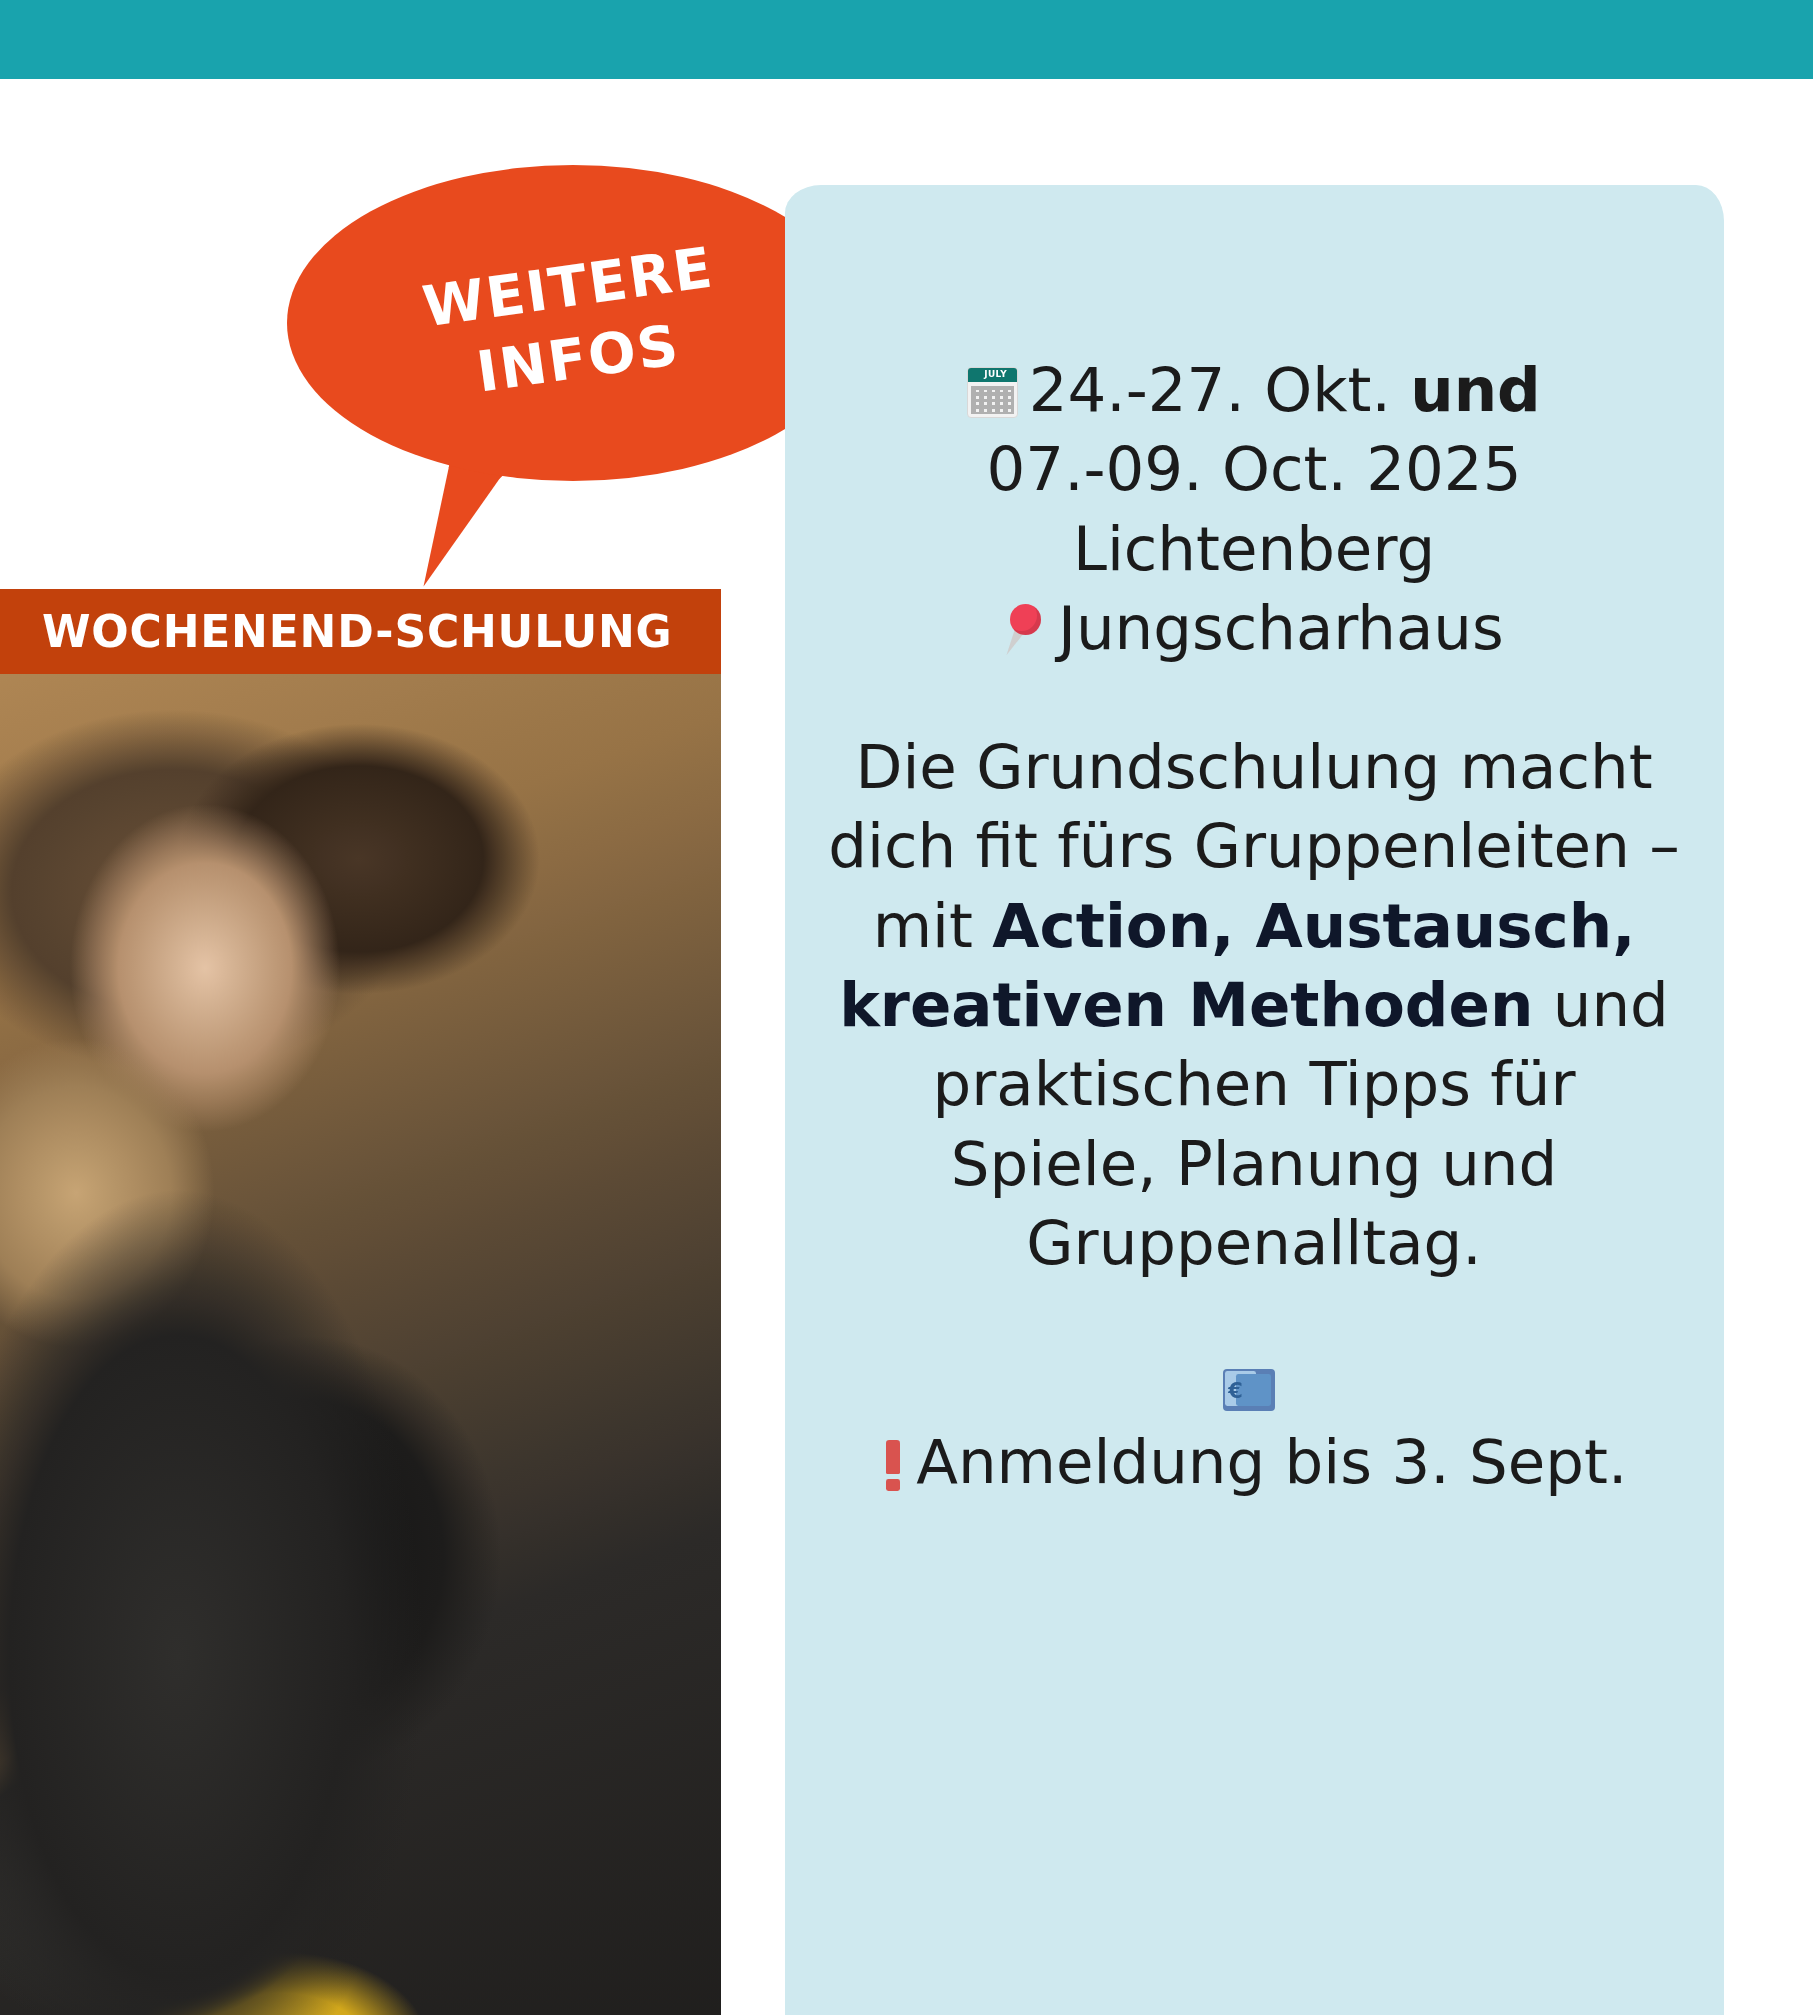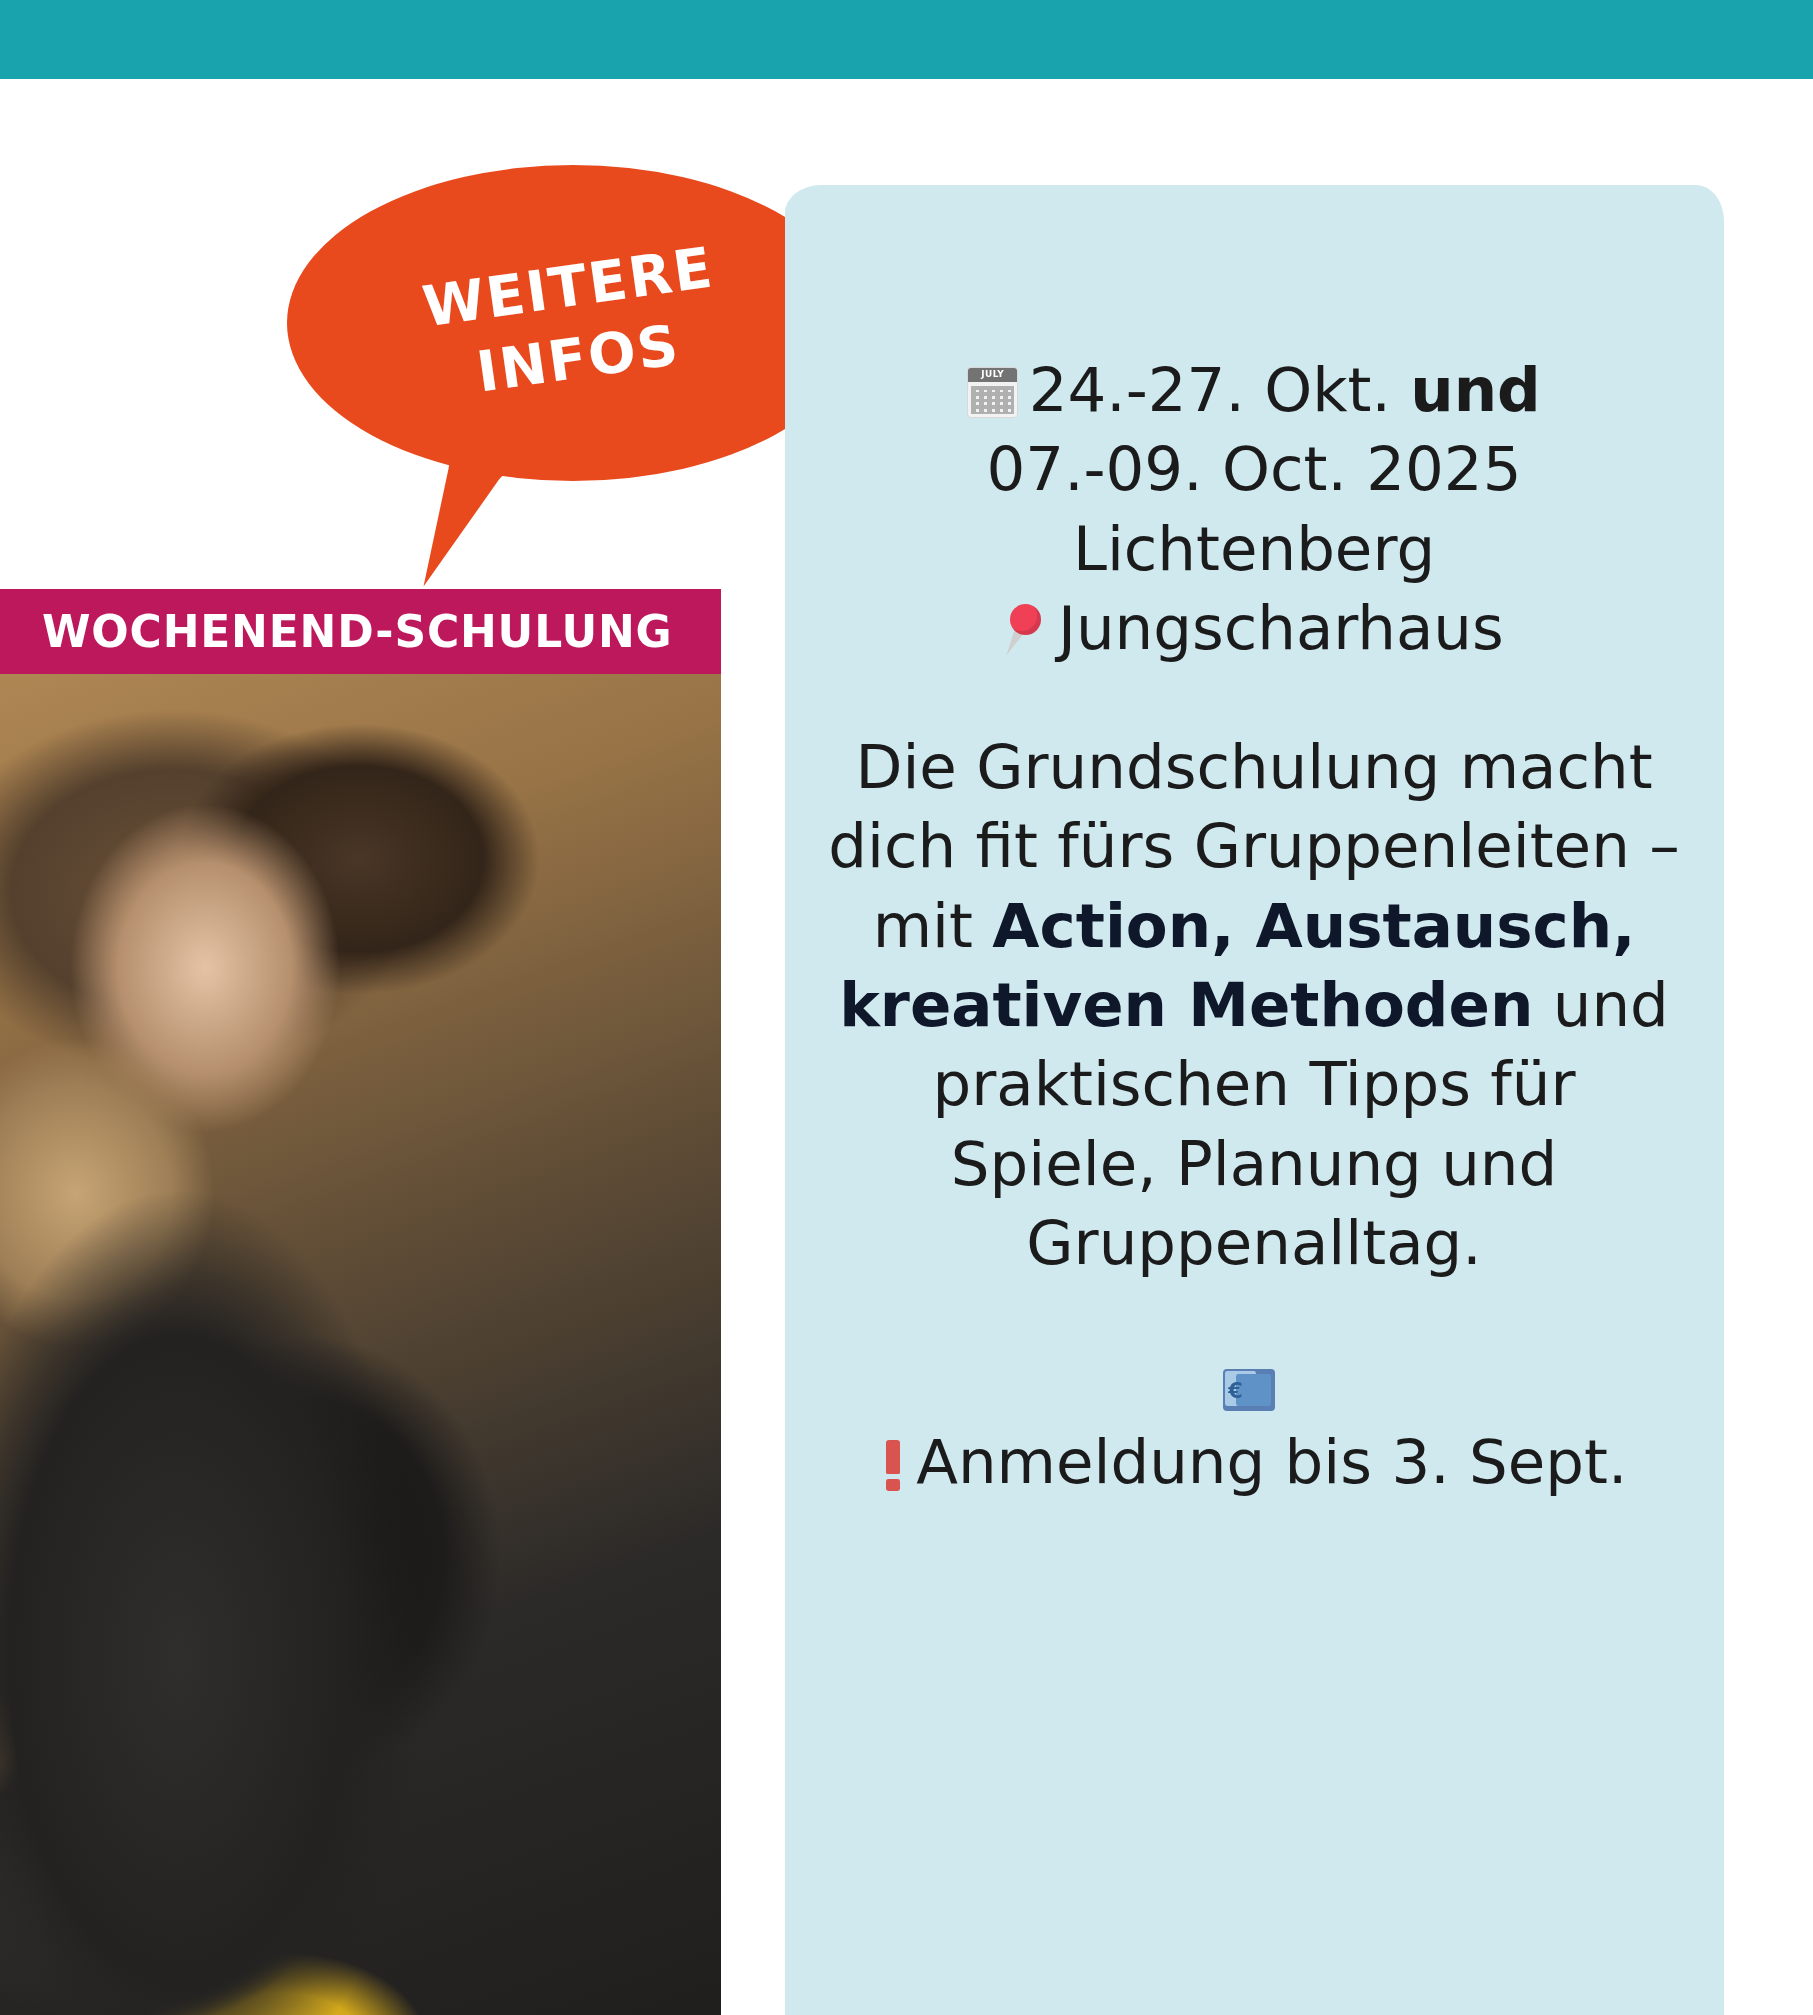--- a/index.html
+++ b/index.html
@@ -82,21 +82,21 @@
     height: 363px;
     background: radial-gradient(ellipse 226px 169px at 226px 169px, #4a3624 0%, #342518 55%, rgba(52,37,24,0) 80%);
   }
 
   .photo-caption {
     position: absolute;
     left: 0;
     top: 589px;
     width: 721px;
     height: 85px;
-    background: #be185d;
+    background: #c2410c;
     display: flex;
     align-items: center;
   }
   .photo-caption-label {
     font-family: "DejaVu Sans", "Liberation Sans", sans-serif;
     font-weight: bold;
     font-size: 44px;
     letter-spacing: 0.8px;
     color: #ffffff;
     padding-left: 42px;
@@ -176,23 +176,24 @@
   .icon-cal {
     width: 49px; height: 49px;
     background: #f2f2f2;
     border-radius: 4px;
     border: 1.6px solid #d8d8d8;
     overflow: hidden;
     margin-right: 10.5px;
   }
   .icon-cal .cal-top {
     position: absolute; left: 0; top: 0; width: 100%; height: 13.7px;
-    background: #737373; color: #fff; font-size: 8.9px; font-weight: bold;
-    letter-spacing: 0.4px; text-align: center; line-height: 13.7px;
-    font-family: "DejaVu Sans", "Liberation Sans", sans-serif;
+    background: #0f766e; color: #fff; font-size: 8.9px; font-weight: bold;
+    letter-spacing: 0.4px; text-align: left; line-height: 13.7px;
+    font-family: "DejaVu Sans", "Liberation Sans", sans-serif;
+    padding-left: 16px;
   }
   .icon-cal .cal-grid {
     position: absolute; left: 3.2px; top: 17.7px; right: 3.2px; bottom: 3.2px;
     background:
       repeating-linear-gradient(to right, #9a9a9a 0 4.8px, transparent 4.8px 8px),
       repeating-linear-gradient(to bottom, #9a9a9a 0 3.6px, transparent 3.6px 6.4px);
     opacity: .75;
   }
   .icon-cal .cal-ring {
     position: absolute; left: 50%; top: -4px; width: 10.5px; height: 7.3px;

